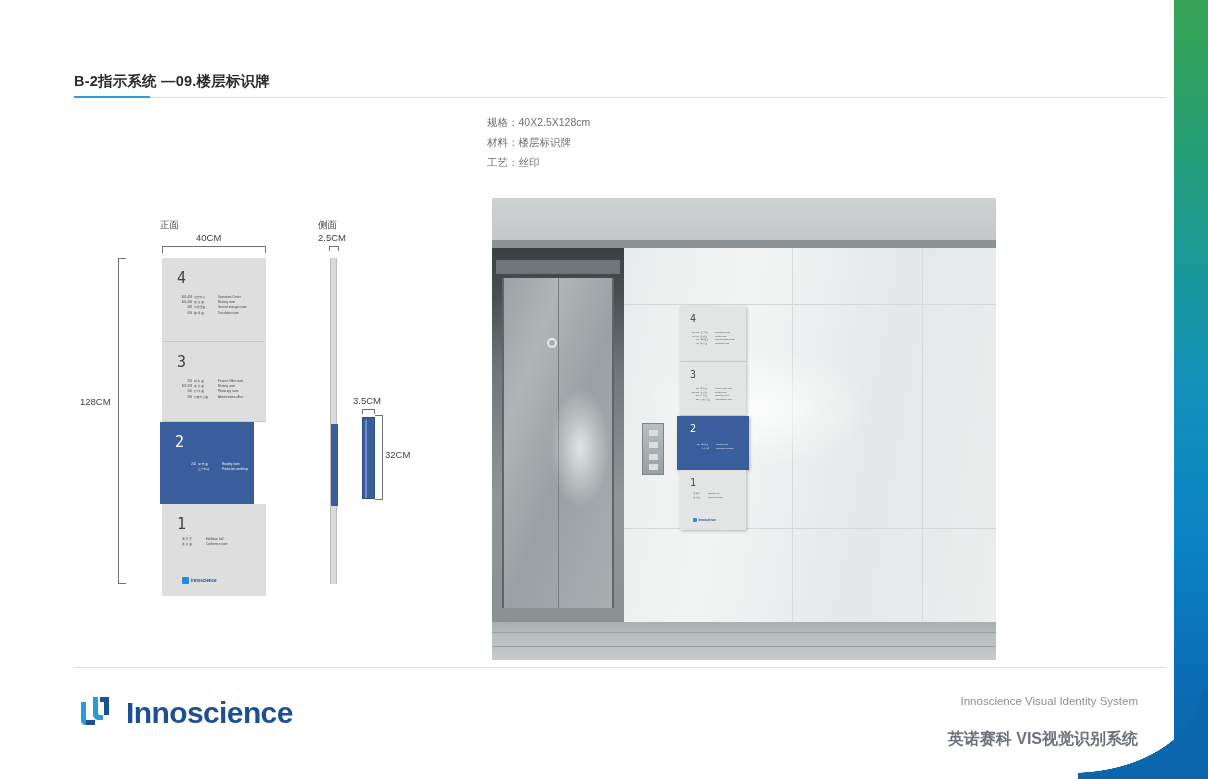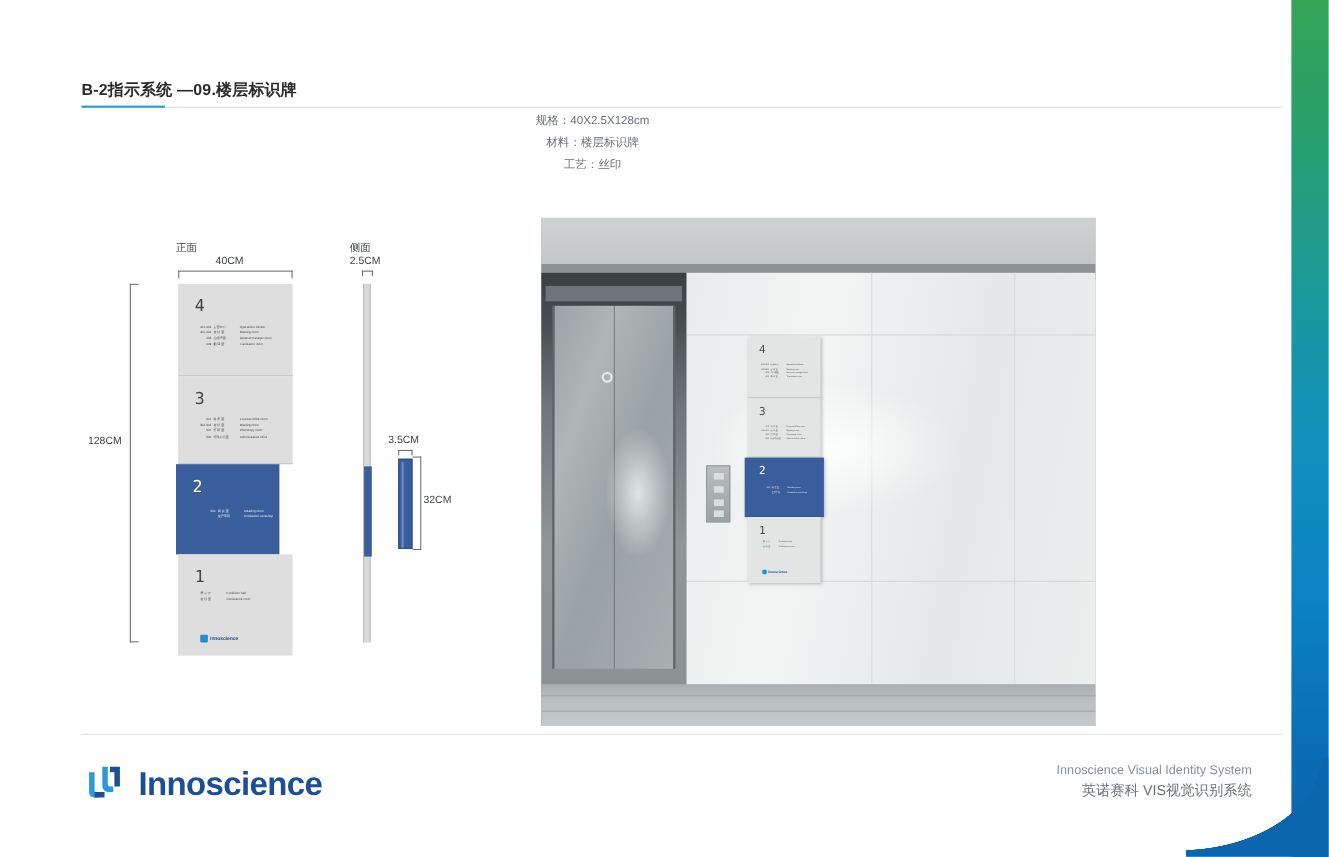--- a/index.html
+++ b/index.html
@@ -39,22 +39,22 @@
   }
   .hdr-rule-accent {
     position: absolute; left: 74px; top: 96px; width: 76px; height: 2px;
     background: #2e9fd6;
   }
   .desc {
     position: absolute; left: 74px; top: 104px; width: 330px;
     font-size: 10.5px; line-height: 20px; color: #6a6f76;
   }
   .specs {
-    position: absolute; left: 487px; top: 100px;
-    font-size: 10.5px; line-height: 20px; color: #6a6f76; text-align: center;
+    position: absolute; left: 487px; top: 112px;
+    font-size: 10.5px; line-height: 20px; color: #6a6f76;
   }
   .specs div { white-space: nowrap; }
 
   
   .label-front {
     position: absolute; left: 160px; top: 219px;
     font-size: 9.5px; color: #3b3f44; text-align: right;
   }
   .label-side {
     position: absolute; left: 318px; top: 219px;
@@ -286,21 +286,21 @@
     position: absolute; left: 76px; top: 692px;
     display: flex; align-items: center; gap: 12px;
   }
   .logo .word {
     font-size: 30px; font-weight: 600; color: #1d4f93; letter-spacing: -.6px;
   }
   .ftr-right {
     position: absolute; right: 70px; top: 692px; text-align: right;
   }
   .ftr-en { font-size: 11.5px; color: #8b9097; line-height: 18px; }
-  .ftr-cn { font-size: 13px; color: #6d727a; line-height: 18px; font-weight: 400; }
+  .ftr-cn { font-size: 16px; color: #6d727a; line-height: 18px; font-weight: 700; margin-top: 20px; }
 </style>
 </head>
 <body>
 
 <div class="page">
 
   <div class="edge-stripe"></div>
   <div class="swoosh">
     <div class="swoosh-fill"></div>
   </div>

